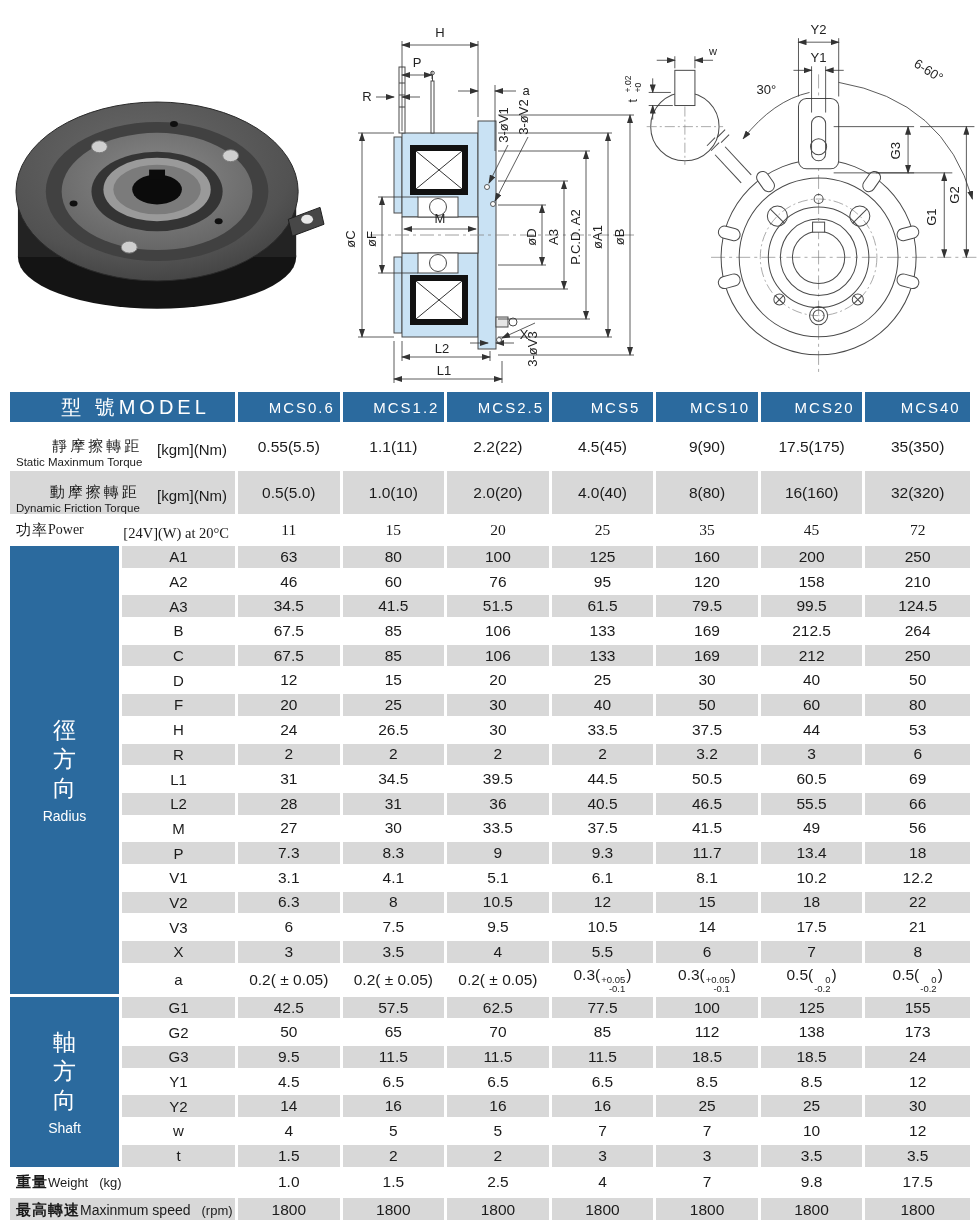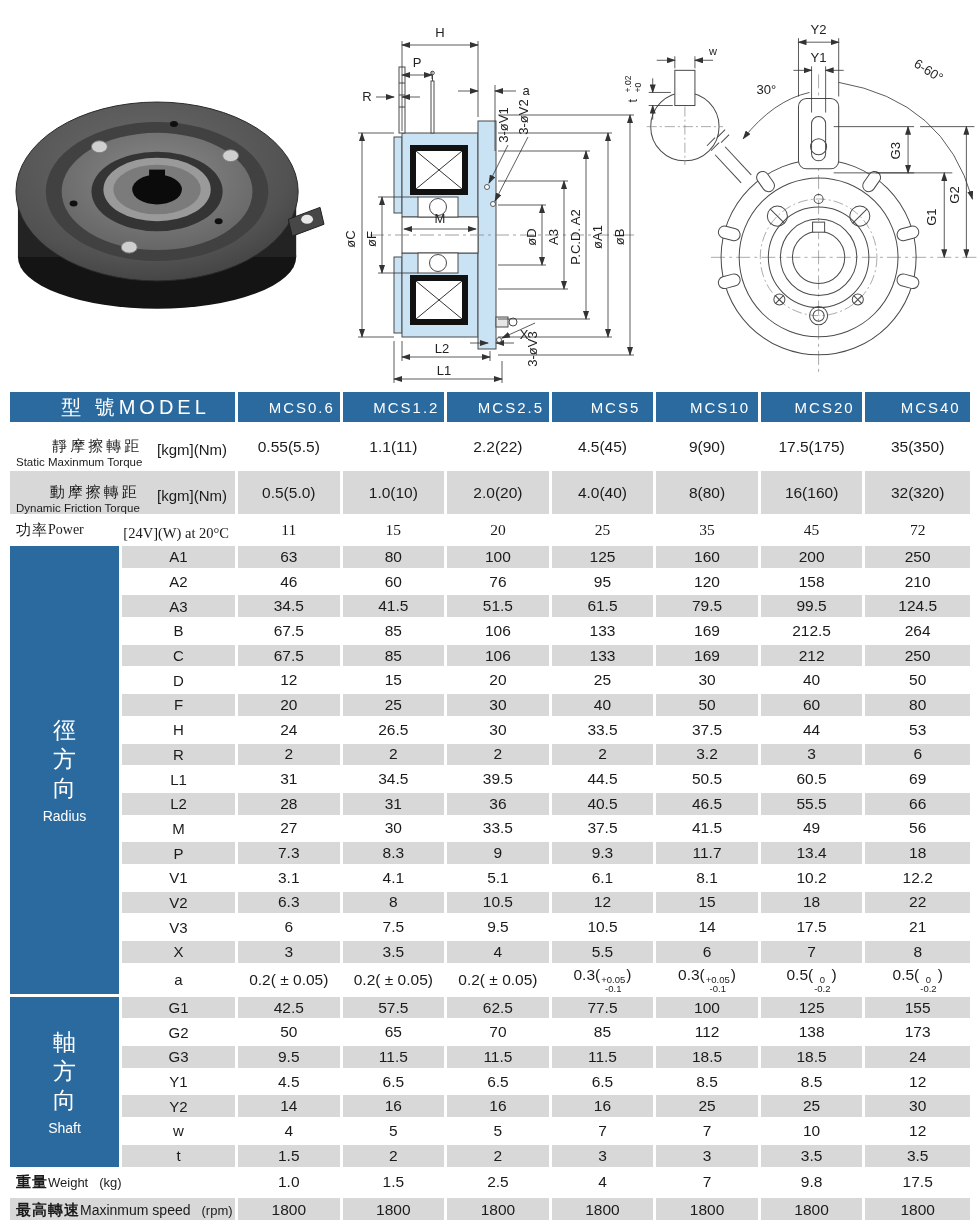--- a/index.html
+++ b/index.html
@@ -27,21 +27,21 @@
   .zh.b{font-weight:bold;letter-spacing:1px;}
   .en-small{font-size:11.5px;letter-spacing:0;white-space:nowrap;}
   .unit{font-size:15px;margin-left:auto;white-space:nowrap;margin-top:6px;}
   .inline-lbl{display:flex;align-items:center;text-align:left;padding:0 6px;}
   .inline-lbl .mid{font-size:14px;white-space:nowrap;}
   .inline-lbl .unit2{font-size:13px;margin-left:11px;}
   td.section-cell{background:#2b6a9e;color:#fff;}
   .sec-wrap{display:flex;flex-direction:column;align-items:center;justify-content:center;}
   .sec-ch{font-size:23px;line-height:29px;}
   .sec-en{font-size:14px;margin-top:5px;}
-  .tol{display:inline-flex;flex-direction:column;font-size:9.5px;line-height:9.5px;vertical-align:-3px;text-align:center;margin:0 1px;}
+  .tol{display:inline-flex;flex-direction:column;font-size:9.5px;line-height:9.5px;vertical-align:-3px;text-align:right;margin:0 1px;}
 </style>
 </head>
 <body>
 
 <div class="panel" style="left:8px;top:50px;width:318px;height:275px;">
 <svg width="318" height="275" viewBox="0 0 320 272">
   <defs>
     <radialGradient id="faceG" cx="45%" cy="35%" r="75%">
       <stop offset="0%" stop-color="#6b6b6b"></stop>
           <stop offset="70%" stop-color="#525252"></stop>

